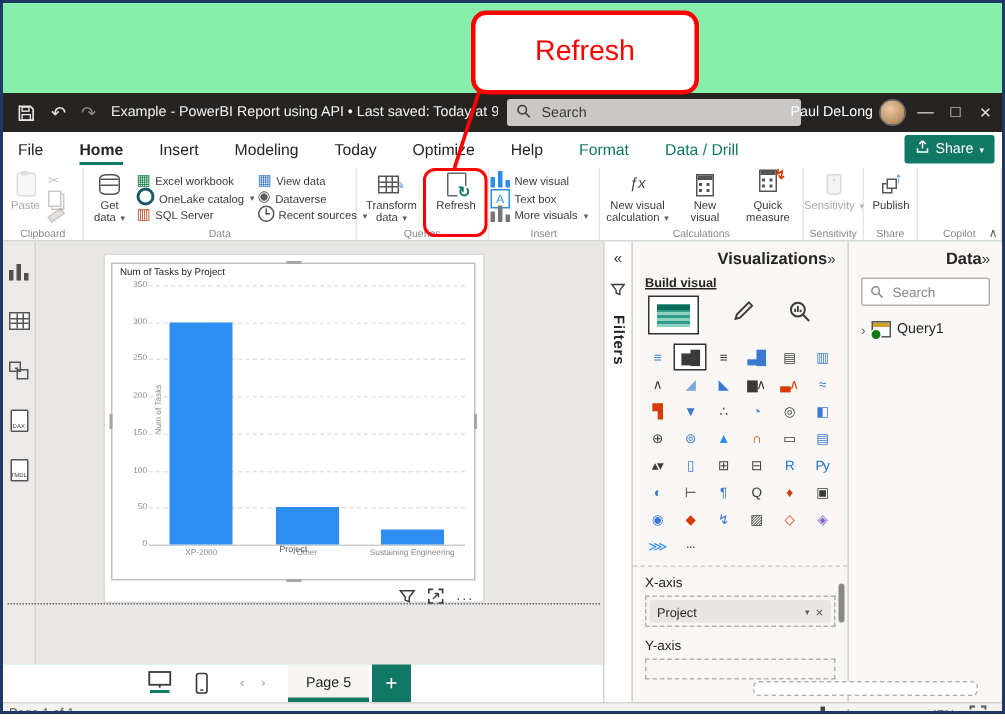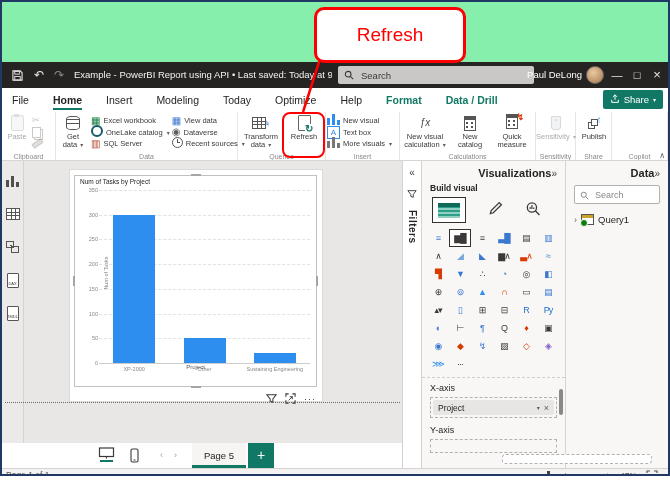--- a/index.html
+++ b/index.html
@@ -14,21 +14,21 @@
   .searchpill input::placeholder{color:#3b3a39;}
   .tb-user{right:86px;top:0;height:26px;line-height:26px;font-size:9.5px;color:#fff;}
   .avatar{right:64px;top:4px;width:18px;height:18px;border-radius:50%;background:radial-gradient(circle at 40% 35%,#e8c9a0,#a8774a);border:1px solid #6b6a69;box-sizing:border-box;}
   .winbtn{font-size:11px;}
   
   .tabrow{left:0;top:86px;width:666px;height:24px;background:#fff;}
   .tabs{display:flex;align-items:center;height:24px;padding-left:10px;}
   .tab{font-size:10.5px;color:#252423;margin-right:24px;position:relative;height:24px;line-height:24px;cursor:default;white-space:nowrap;}
   .tab.active{font-weight:bold;}
   .tab.active::after{content:"";position:absolute;left:0;right:0;bottom:2px;height:2px;background:#117865;}
-  .tab.ctx{color:#117865;font-weight:bold;}
+  .tab.ctx{color:#117865;font-weight:normal;}
   .sharebtn{right:5px;top:2px;height:19px;background:#117865;border-radius:2px;color:#fff;font-size:9.5px;display:flex;align-items:center;padding:0 7px;gap:4px;}
   
   .ribbon{left:0;top:110px;width:666px;height:49px;background:#fff;border-bottom:1px solid #d8d6d4;box-sizing:border-box;display:flex;}
   .rgroup{position:relative;height:48px;border-right:1px solid #e8e6e4;box-sizing:border-box;flex:none;}
   .rlabel{position:absolute;bottom:0;left:0;right:0;text-align:center;font-size:7px;color:#8a8886;white-space:nowrap;overflow:hidden;}
   .rrow{display:flex;height:38px;padding-top:2px;box-sizing:border-box;}
   .rbig{display:flex;flex-direction:column;align-items:center;flex:none;padding-top:1px;cursor:default;}
   .rbig .ric{height:16px;display:flex;align-items:center;justify-content:center;}
   .rbig .rlb{font-size:7.5px;color:#3b3a39;text-align:center;line-height:8px;margin-top:2px;white-space:pre-line;}
   .rcol{display:flex;flex-direction:column;justify-content:space-between;padding:1px 1px;flex:none;}
@@ -105,21 +105,21 @@
   .dotline{left:3px;top:400px;width:395px;border-top:1px dotted #6a6a6a;z-index:5;}
   
   .filterstrip{left:400px;top:159px;width:19px;height:307px;background:#fff;border-left:1px solid #d5d3d1;box-sizing:border-box;display:flex;flex-direction:column;align-items:center;padding-top:6px;gap:7px;}
   .vtext{writing-mode:vertical-rl;font-size:10px;font-weight:bold;color:#252423;letter-spacing:.5px;}
   .panel{top:159px;height:307px;background:#f8f7f6;border-left:1px solid #d5d3d1;box-sizing:border-box;}
   .vizpanel{left:419px;width:144px;}
   .datapanel{left:563px;width:103px;}
   .phead{display:flex;justify-content:flex-end;align-items:center;padding:6px 8px 2px 8px;}
   .phead .t{font-size:11px;font-weight:bold;color:#252423;}
   .phead .chev{font-size:10px;color:#3b3a39;}
-  .buildlbl{font-size:8.5px;font-weight:bold;color:#252423;padding:2px 8px;}
+  .buildlbl{font-size:8.5px;font-weight:bold;color:#252423;padding:2px 8px;text-decoration:underline;}
   .modes{display:flex;align-items:center;gap:22px;padding:2px 10px 4px 10px;}
   .m-build{width:32px;height:24px;border:1px solid #323130;background:#fff;display:flex;align-items:center;justify-content:center;}
   .m-build-icon{width:22px;height:15px;background:linear-gradient(#0e6b59 0 4px,transparent 4px),repeating-linear-gradient(0deg,#8fd0c3 0 2px,#2f9e88 2px 4px);}
   .gallery{display:grid;grid-template-columns:repeat(6,22px);padding:2px 5px;}
   .gcell{width:22px;height:18px;display:flex;align-items:center;justify-content:center;font-size:9px;line-height:1;letter-spacing:-1px;cursor:default;}
   .gcell.sel{border:1px solid #323130;background:#fff;box-sizing:border-box;}
   .fieldsec{border-top:1px dashed #d1cfcd;margin-top:2px;padding:5px 8px 0 8px;}
   .fieldlbl{font-size:9px;color:#252423;margin-bottom:4px;}
   .fieldwell{border:1px dashed #b3b0ad;padding:2px;}
   .pill{background:#e8e6e4;border-radius:2px;height:15px;display:flex;align-items:center;padding:0 5px;font-size:8.5px;color:#252423;gap:4px;}
@@ -319,21 +319,21 @@
               <span class="gic" style="font-style:italic;color:#444;font-size:10px">ƒx</span>
             </span>
             <span class="rlb">New visual
 calculation <span class="crt">▾</span></span>
           </div>
           <div class="rbig" style="width: 40px;">
             <span class="ric">
               <span class="i-calc"></span>
             </span>
             <span class="rlb">New
-catalog</span>
+visual</span>
           </div>
           <div class="rbig" style="width: 44px;">
             <span class="ric">
               <span class="iwrap"><span class="i-calc"></span><span class="bolt">↯</span></span>
             </span>
             <span class="rlb">Quick
 measure</span>
           </div>
         </div>
         <div class="rlabel">Calculations</div>

